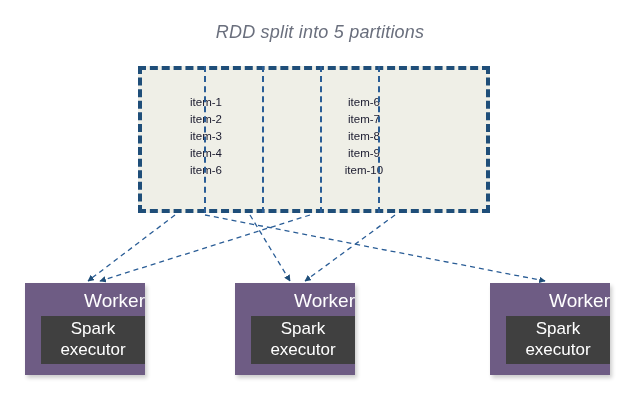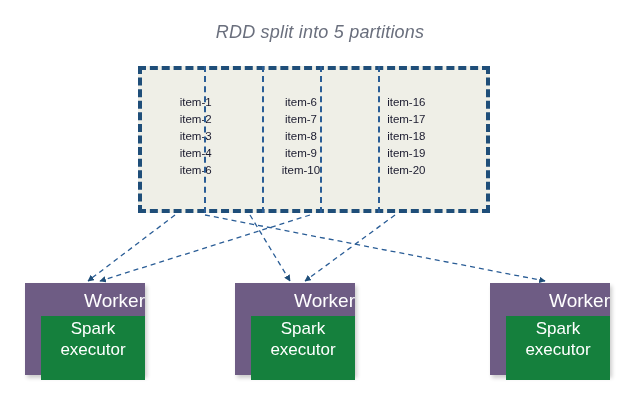--- a/index.html
+++ b/index.html
@@ -28,21 +28,21 @@
   .rdd-box{
     position:absolute;
     left:138px;top:66px;
     width:352px;height:147px;
     background:#efefe7;
     box-sizing:border-box;
     border:4px dashed #1f4e79;
   }
   .rdd-cols{
     position:absolute;
-    left:143px;top:66px;
+    left:127px;top:66px;
     width:316px;height:147px;
     display:flex;
     box-sizing:border-box;
   }
   .rdd-col{
     flex:1 1 0;
     display:flex;
     flex-direction:column;
     align-items:center;
     justify-content:flex-start;
@@ -82,26 +82,26 @@
   }
   .worker .w-label{
     margin-top:7px;
     font-size:19px;
     color:#ffffff;
     white-space:nowrap;
   }
   .worker .exec{
     margin-top:4px;
     width:104px;
-    background:#15803d;
+    background:#404040;
     color:#ffffff;
     text-align:center;
     font-size:17px;
     line-height:21px;
-    padding:2px 0 20px 0;
+    padding:2px 0 4px 0;
     box-sizing:border-box;
     white-space:nowrap;
   }
   .w1{left:25px;top:283px;}
   .w2{left:235px;top:283px;}
   .w3{left:490px;top:283px;}
 
   
   #arrows{
     position:absolute;
@@ -131,27 +131,20 @@
 
     <div class="rdd-col">
       <div class="rdd-item">item-6</div>
       <div class="rdd-item">item-7</div>
       <div class="rdd-item">item-8</div>
       <div class="rdd-item">item-9</div>
       <div class="rdd-item">item-10</div>
     </div>
 
 
-    <div class="rdd-col">
-      <div class="rdd-item">item-16</div>
-      <div class="rdd-item">item-17</div>
-      <div class="rdd-item">item-18</div>
-      <div class="rdd-item">item-19</div>
-      <div class="rdd-item">item-20</div>
-    </div>
 
 
   </div>
 
   <div class="divider d1"></div>
   <div class="divider d2"></div>
   <div class="divider d3"></div>
   <div class="divider d4"></div>
 
   <svg id="arrows" viewBox="0 0 640 403">

